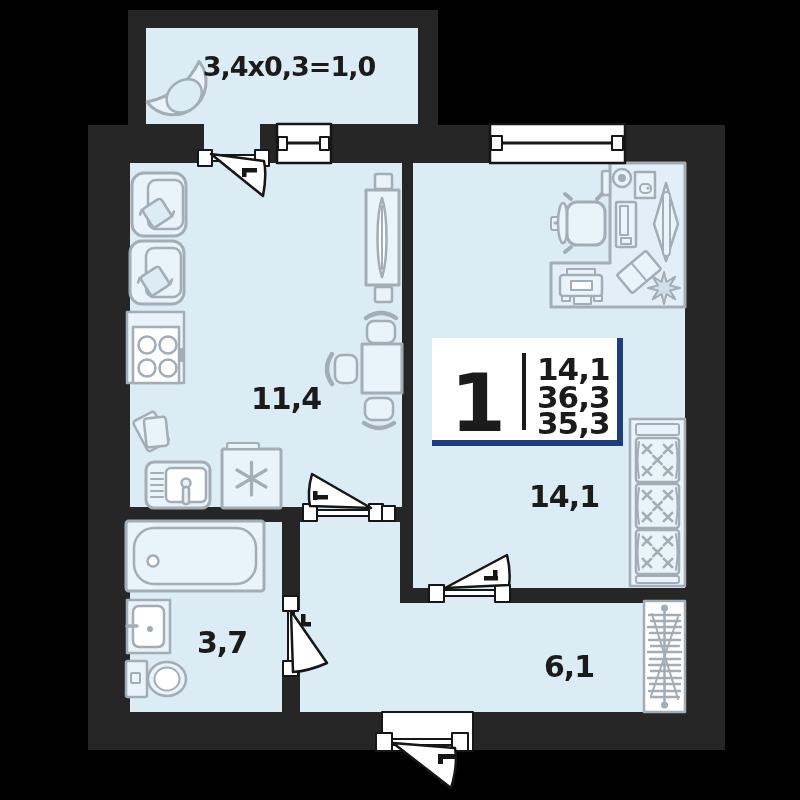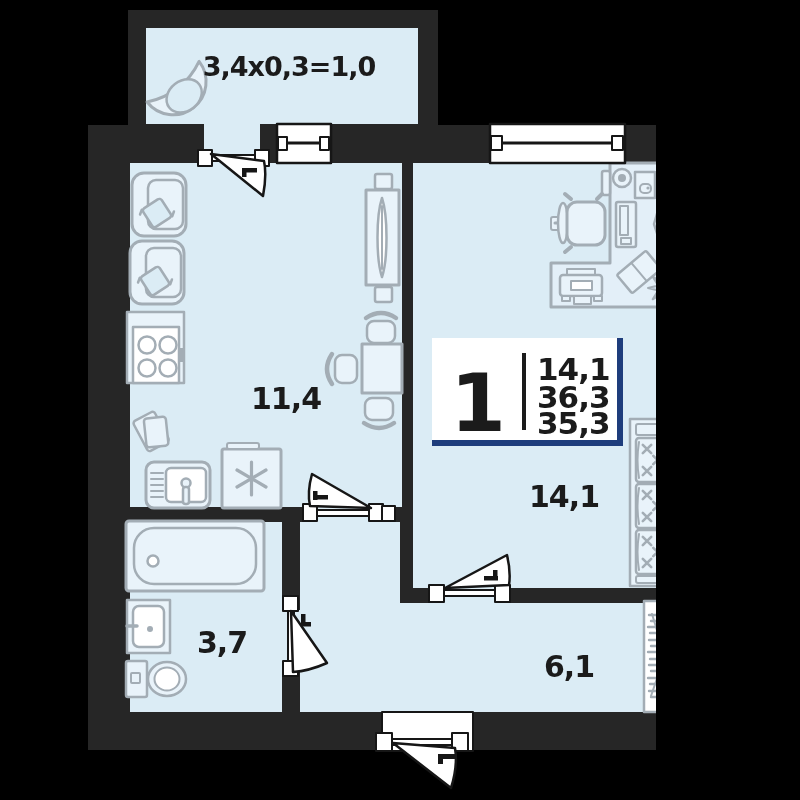--- a/index.html
+++ b/index.html
@@ -1,16 +1,16 @@
 <!DOCTYPE html>
 <html><head>
 <meta charset="utf-8">
 <style>
   html,body{margin:0;padding:0;background:#000;}
-  .stage{width:656px;height:800px;position:relative;background:#14b8a6;overflow:hidden;}
+  .stage{width:800px;height:800px;position:relative;background:#14b8a6;overflow:hidden;}
   svg{display:block;}
   
   .f1{fill:#dbecf5;}      
   .f2{fill:#e9f3fa;}      
   .f3{fill:#e3eff8;}      
   .fw{fill:#ffffff;}
   .wall{fill:#262626;}
   
   .s{stroke:#a3adb5;stroke-linecap:round;stroke-linejoin:round;}
   .sn{fill:none;}

